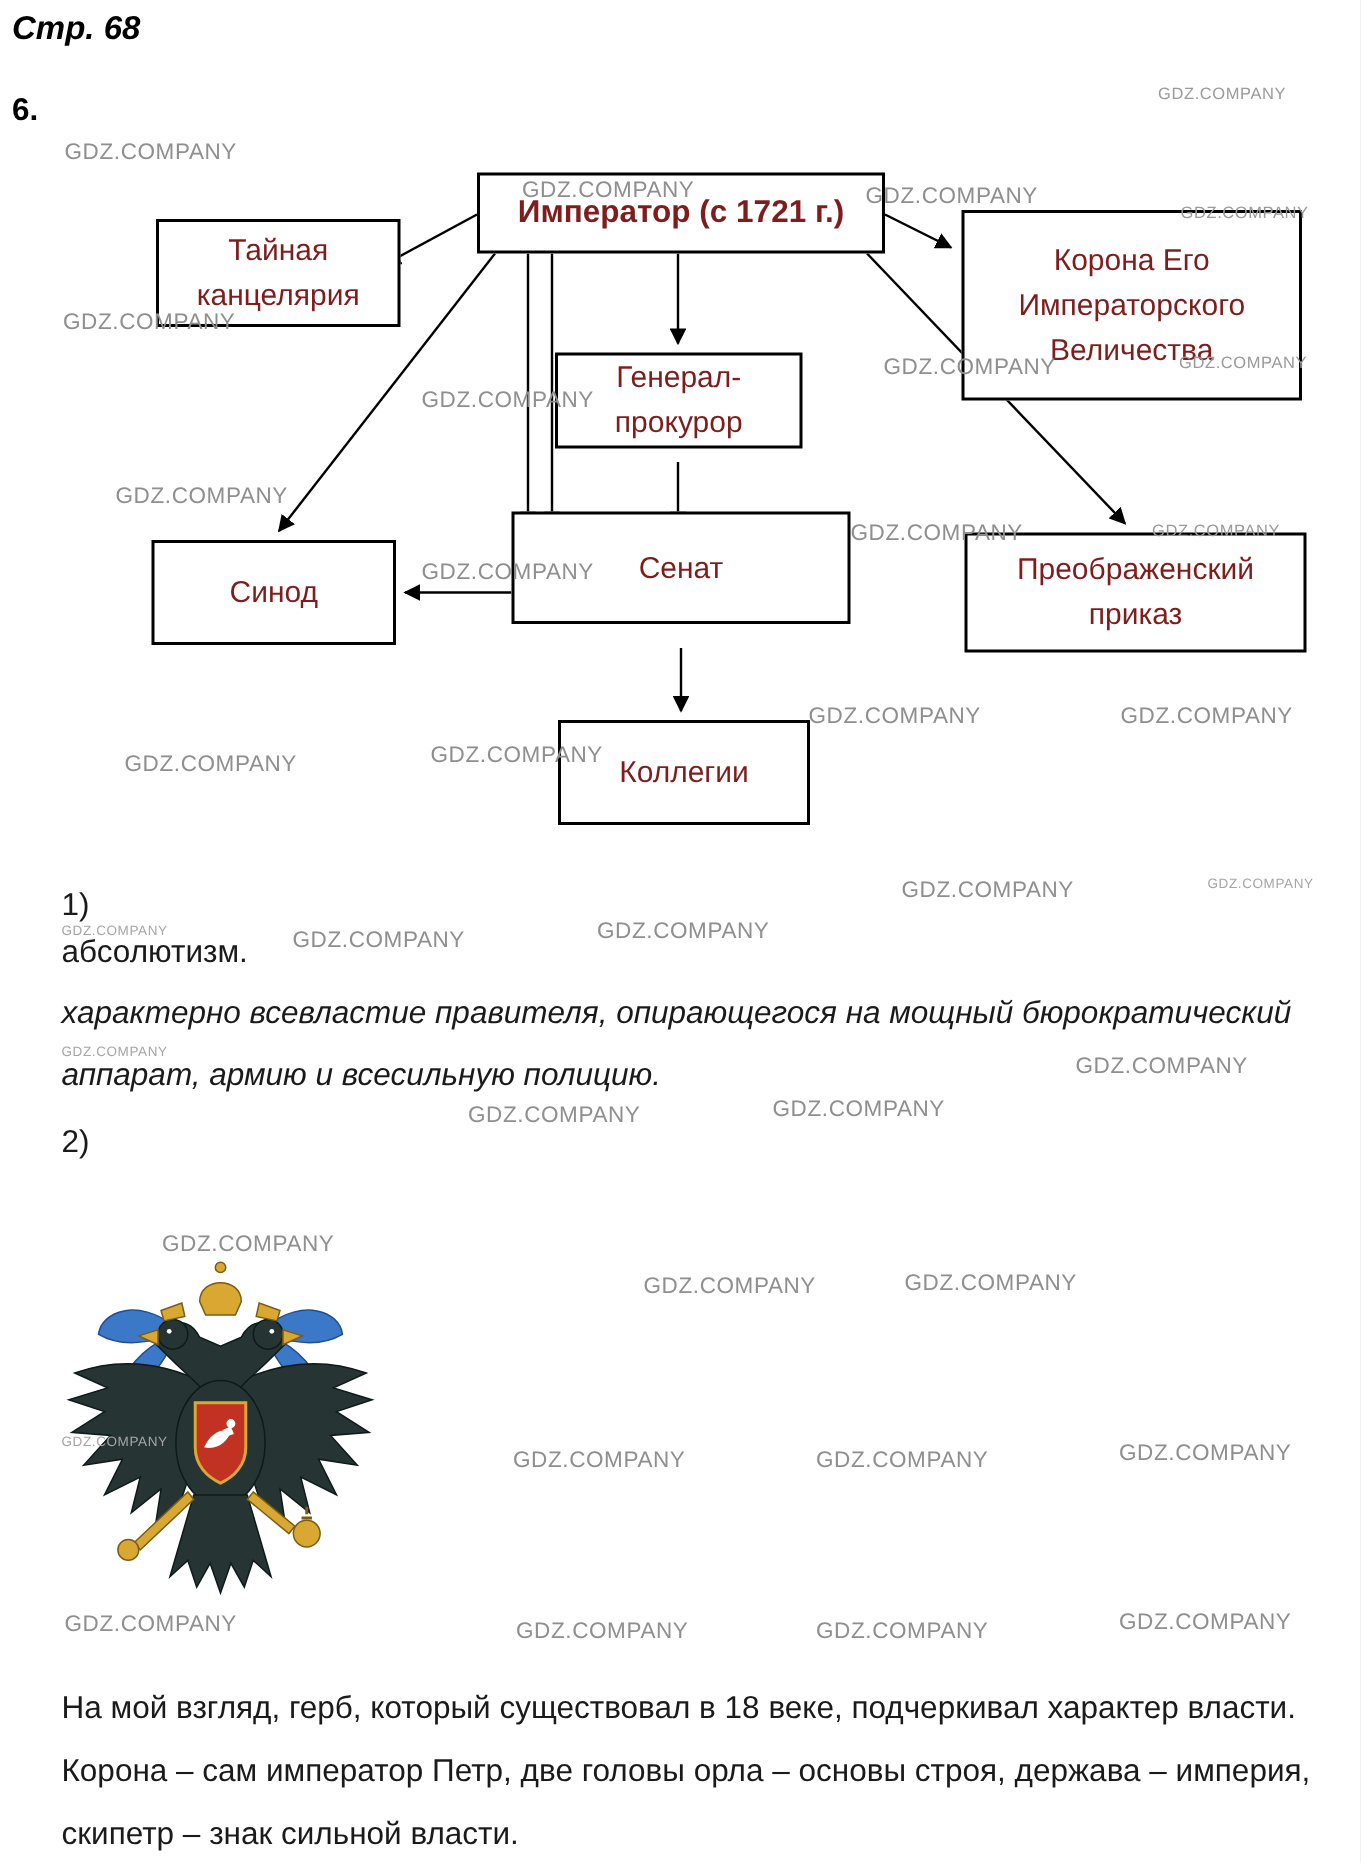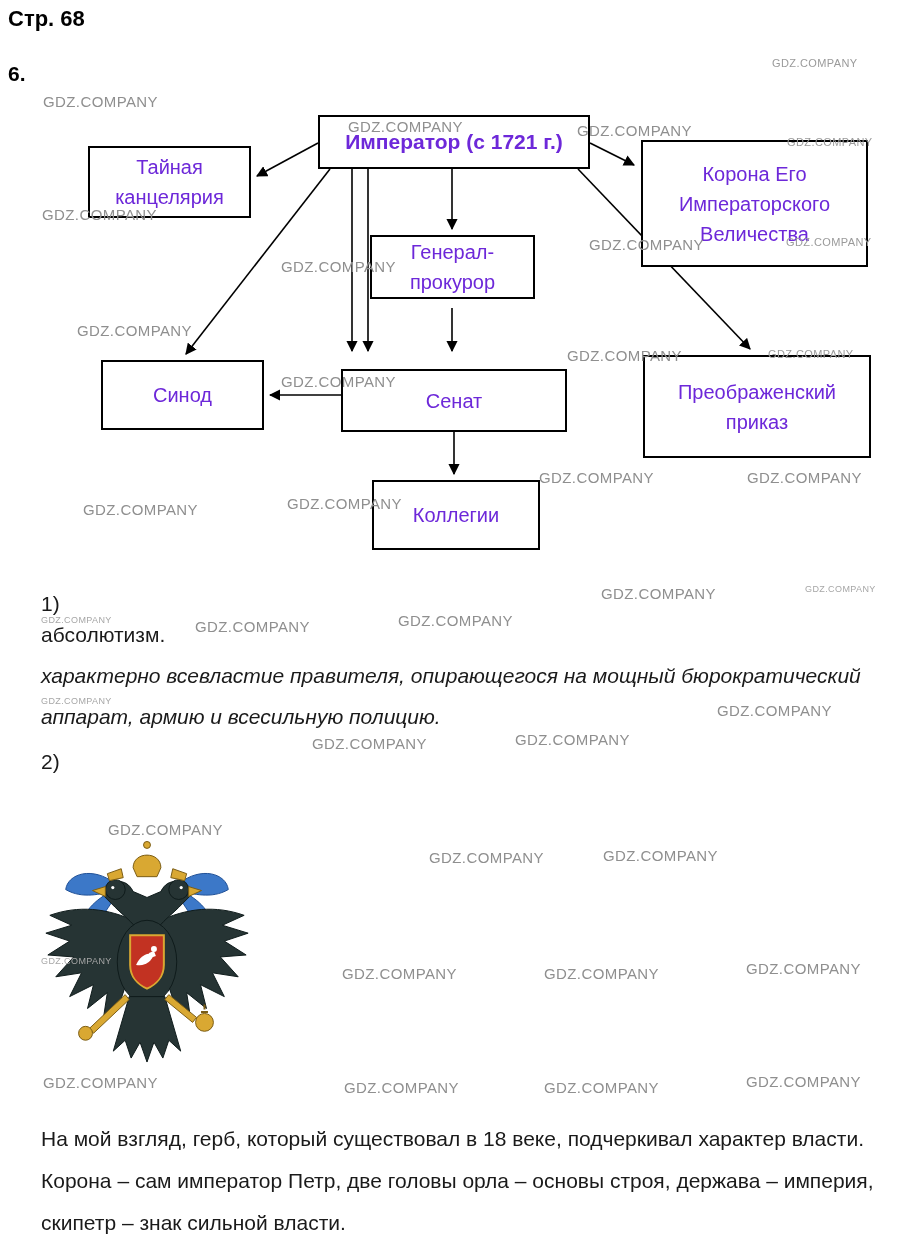--- a/index.html
+++ b/index.html
@@ -2,30 +2,30 @@
 <html><head>
 <meta charset="utf-8">
 <style>
   * { margin:0; padding:0; box-sizing:border-box; }
   html,body { background:#e8e8e8; }
   body { font-family:"Liberation Sans", sans-serif; }
   .page {
     position:relative; width:907px; height:1242px; background:#ffffff;
     overflow:hidden; margin:0; color:#111;
   }
-  .page-title { position:absolute; left:8px; top:6px; font-size:22px; font-weight:bold; color:#000; }
+  .page-title { position:absolute; left:8px; top:6px; font-size:22px; font-weight:bold; color:#000;font-style:italic; }
   .qnum { position:absolute; left:8px; top:62px; font-size:21px; font-weight:bold; color:#000; }
 
   
   .diagram { position:absolute; left:0; top:105px; width:907px; height:462px; }
   .arrows { position:absolute; left:0; top:0; width:907px; height:462px; }
   .dbox {
     position:absolute; border:2px solid #000; background:#fff;
     display:flex; align-items:center; justify-content:center;
-    text-align:center; font-size:20px; line-height:1.5; padding:4px 10px; color:#6d28d9;
+    text-align:center; font-size:20px; line-height:1.5; padding:4px 10px; color:#7f1d1d;
   }
   .dbox.bold { font-weight:bold; font-size:21px; }
 
   
   .txt { position:absolute; left:41px; font-size:21px; line-height:41px; color:#1a1a1a; }
   .par { width:845px; }
 
   
   .wm {
     position:absolute; color:#8f8f8f; font-size:15px; letter-spacing:.4px;
@@ -59,26 +59,26 @@
         <line x1="368" y1="64" x2="368" y2="246" marker-end="url(#arw)"></line>
         <line x1="452" y1="203" x2="452" y2="246" marker-end="url(#arw)"></line>
         <line x1="330" y1="64" x2="186" y2="249" marker-end="url(#arw)"></line>
         <line x1="578" y1="64" x2="750" y2="244" marker-end="url(#arw)"></line>
         <line x1="341" y1="290" x2="270" y2="290" marker-end="url(#arw)"></line>
         <line x1="454" y1="327" x2="454" y2="369" marker-end="url(#arw)"></line>
       </g>
     </svg>
 
     <div class="dbox bold" style="left:318px; top:10px; width:272px; height:54px;">Император (с 1721 г.)</div>
-    <div class="dbox" style="left:88px; top:41px; width:163px; height:72px;">Тайная канцелярия</div>
+    <div class="dbox" style="left:104px; top:41px; width:163px; height:72px;">Тайная канцелярия</div>
     <div class="dbox" style="left:641px; top:35px; width:227px; height:127px;">Корона Его Императорского Величества</div>
     <div class="dbox" style="left:370px; top:130px; width:165px; height:64px;">Генерал-прокурор</div>
     <div class="dbox" style="left:101px; top:255px; width:163px; height:70px;">Синод</div>
-    <div class="dbox" style="left:341px; top:264px; width:226px; height:63px;">Сенат</div>
-    <div class="dbox" style="left:643px; top:250px; width:228px; height:103px;">Преображенский приказ</div>
+    <div class="dbox" style="left:341px; top:236px; width:226px; height:75px;">Сенат</div>
+    <div class="dbox" style="left:643px; top:250px; width:228px; height:80px;">Преображенский приказ</div>
     <div class="dbox" style="left:372px; top:375px; width:168px; height:70px;">Коллегии</div>
   </div>
 
   <div class="txt" style="top:583px;">1)</div>
   <div class="txt" style="top:614px;">абсолютизм.</div>
   <div class="txt par" style="top:655px;font-style:italic;">характерно всевластие правителя, опирающегося на мощный бюрократический аппарат, армию и всесильную полицию.</div>
   <div class="txt" style="top:741px;">2)</div>
   <div class="txt par" style="top:1118px; line-height:42px; width:840px;">На мой взгляд, герб, который существовал в 18 веке, подчеркивал характер власти. Корона – сам император Петр, две головы орла – основы строя, держава – империя, скипетр – знак сильной власти.</div>
 
   <svg class="emblem" viewBox="0 0 220 230" xmlns="http://www.w3.org/2000/svg">

